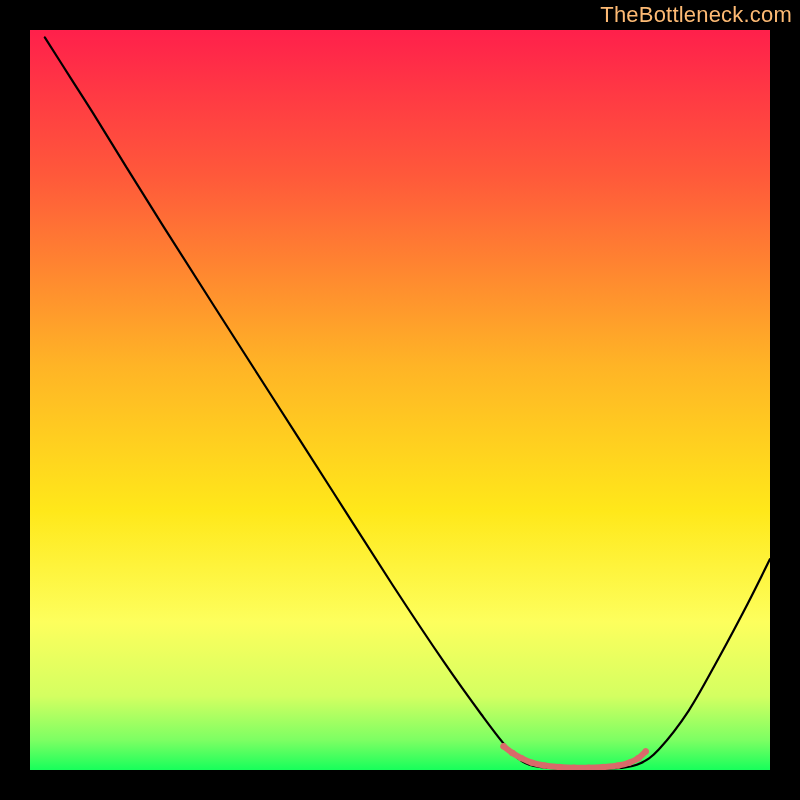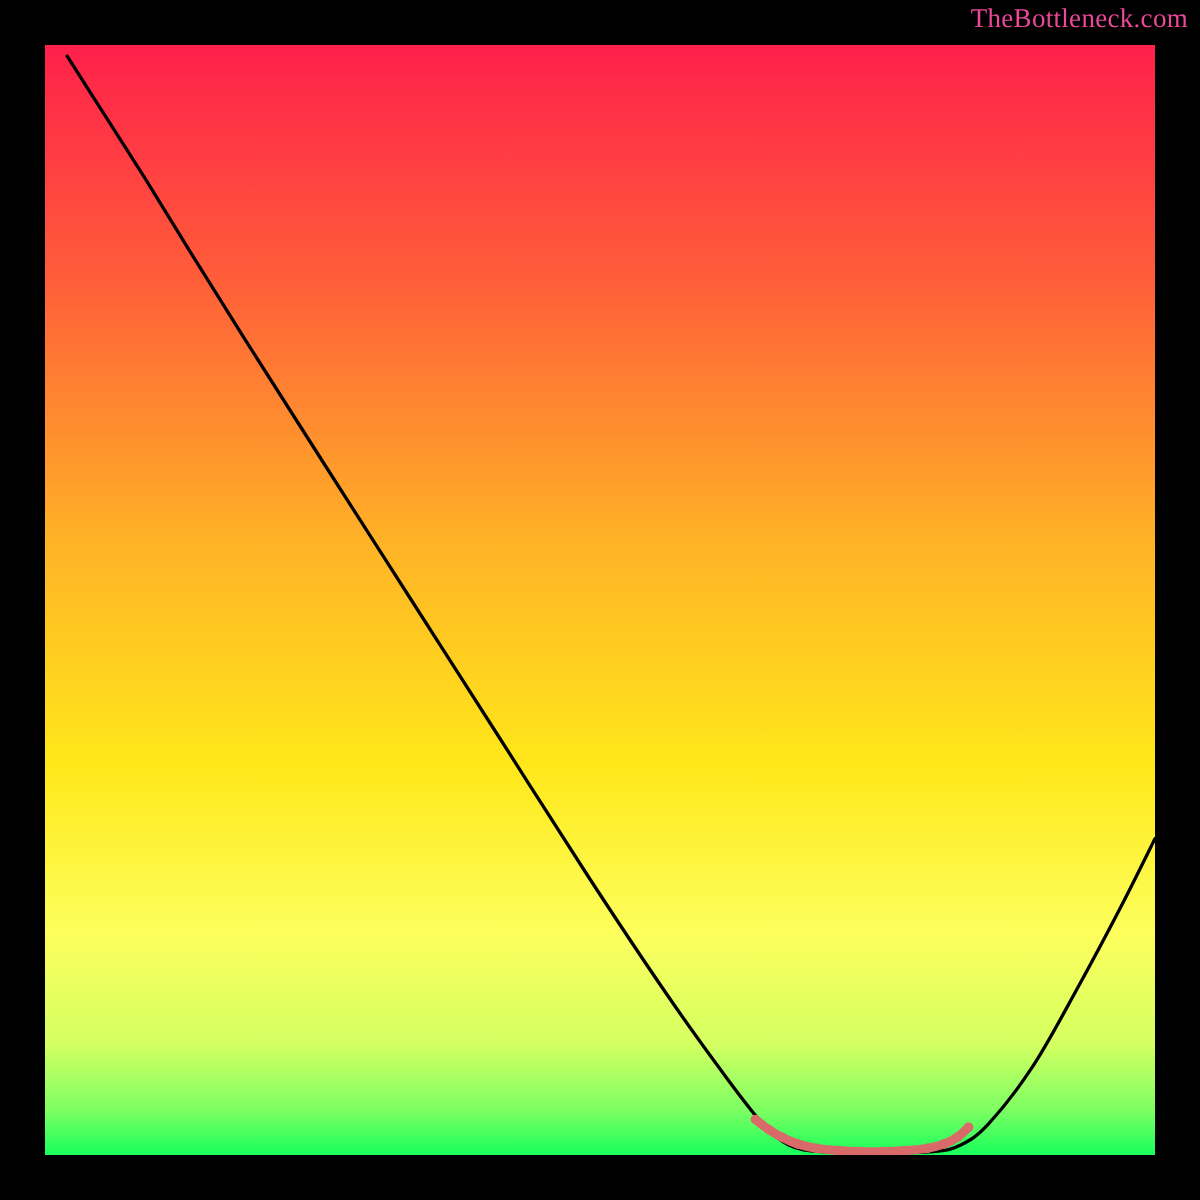--- a/index.html
+++ b/index.html
@@ -12,24 +12,24 @@
   }
   .container {
     position: relative;
     width: 800px;
     height: 800px;
   }
   .watermark {
     position: absolute;
     top: 2px;
     right: 8px;
-    font-family: Liberation Serif, serif;
-    font-size: 18px;
+    font-family: Liberation Sans, sans-serif;
+    font-size: 22px;
     font-weight: 500;
-    color: #ec4899;
+    color: #fdba74;
     letter-spacing: 0.2px;
     z-index: 10;
   }
   svg.plot {
     position: absolute;
     left: 30px;
     top: 30px;
     width: 740px;
     height: 740px;
     display: block;

